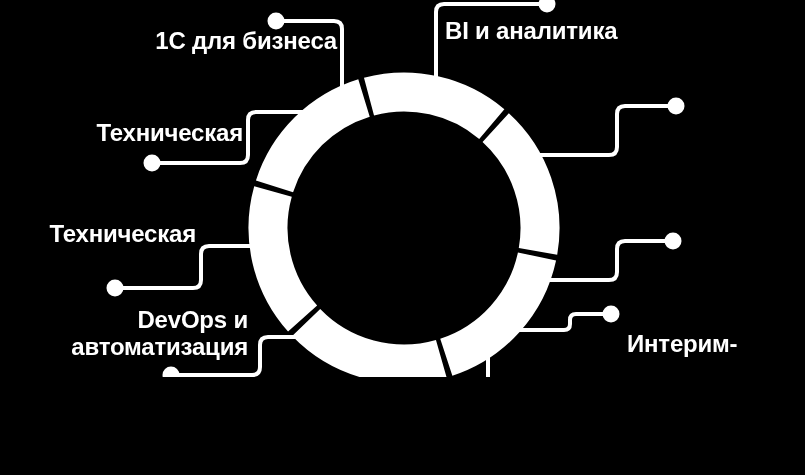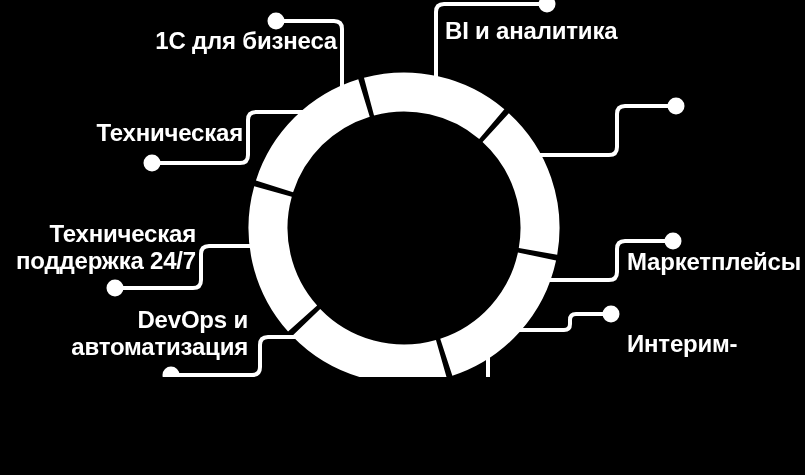--- a/index.html
+++ b/index.html
@@ -104,26 +104,22 @@
     <span>BI и аналитика</span>
   </div>
 
   <div class="label align-right label-digital">
     <span>Техническая</span>
   </div>
 
 
   <div class="label align-right label-support">
     <span>Техническая</span>
-    <span>поддержка 24/7</span>
   </div>
 
-  <div class="label align-left label-marketplaces">
-    <span>Маркетплейсы</span>
-  </div>
 
   <div class="label align-right label-devops">
     <span>DevOps и</span>
     <span>автоматизация</span>
   </div>
 
   <div class="label align-left label-interim">
     <span>Интерим-</span>
   </div>
 

